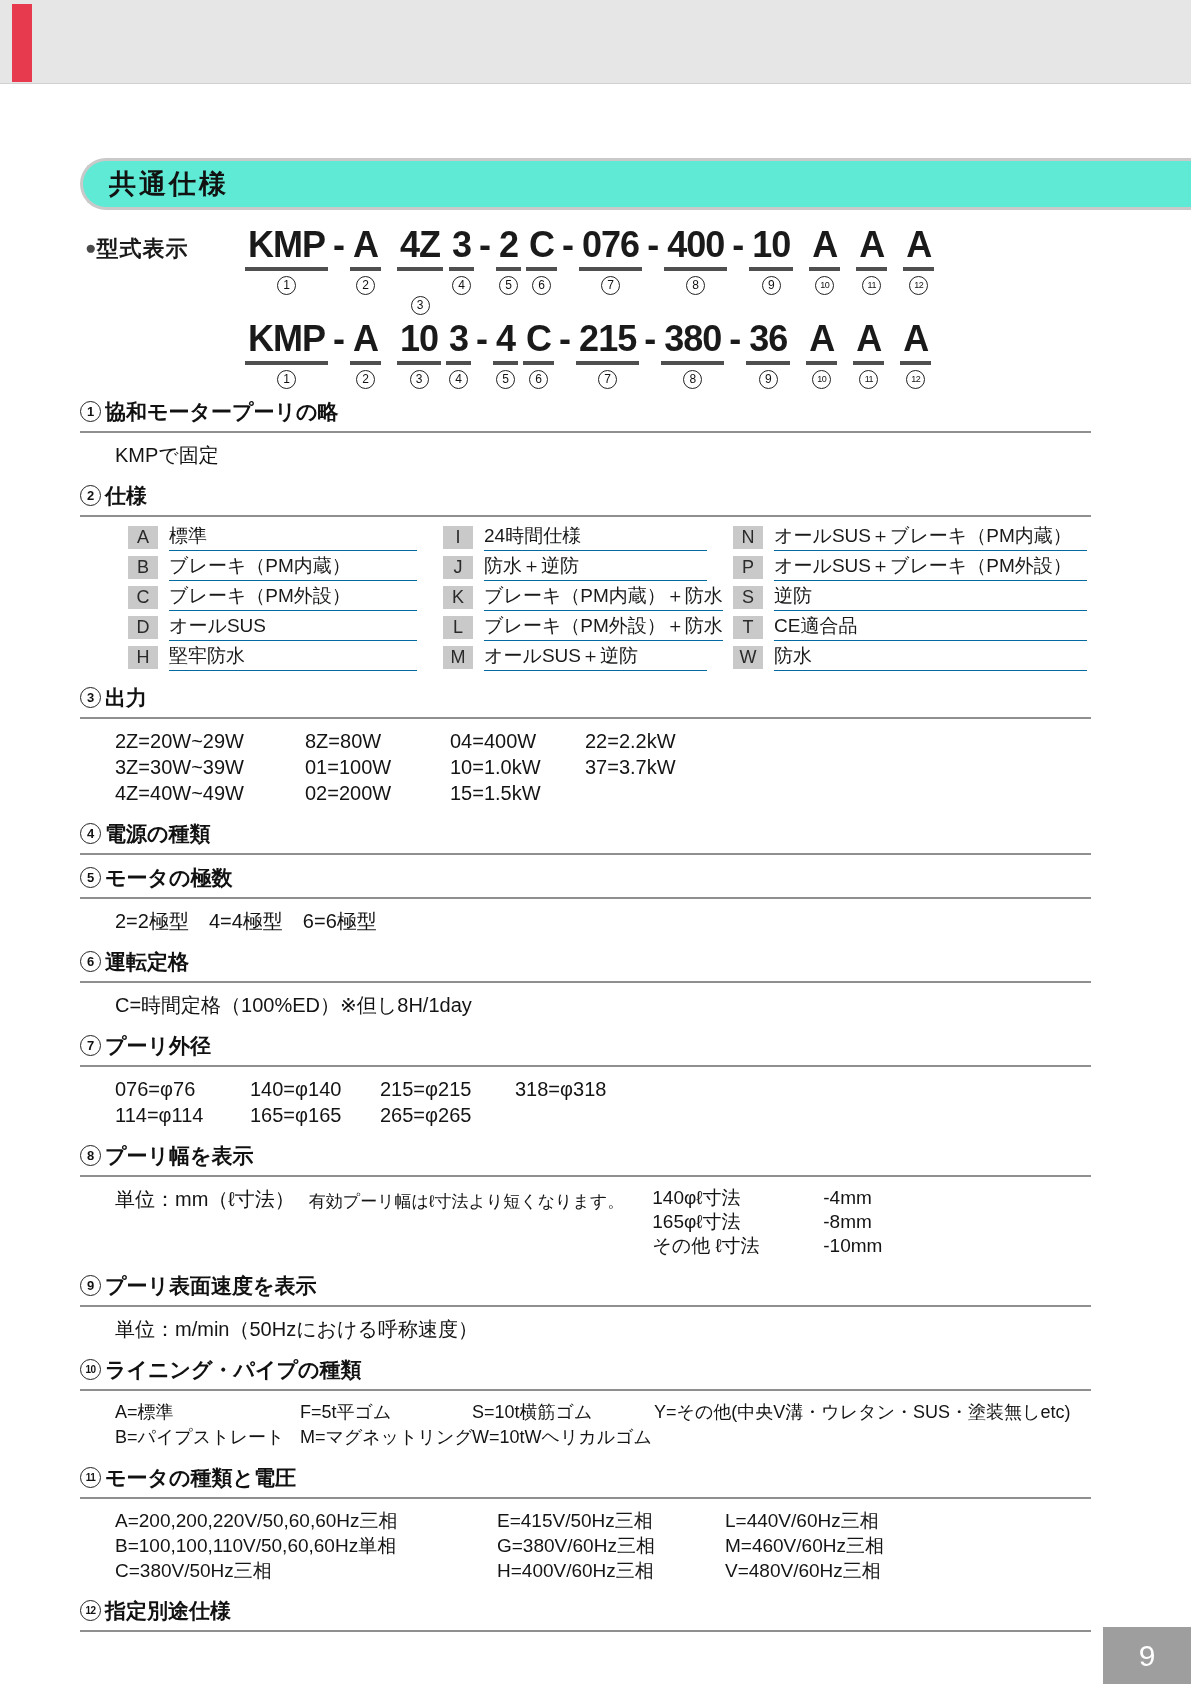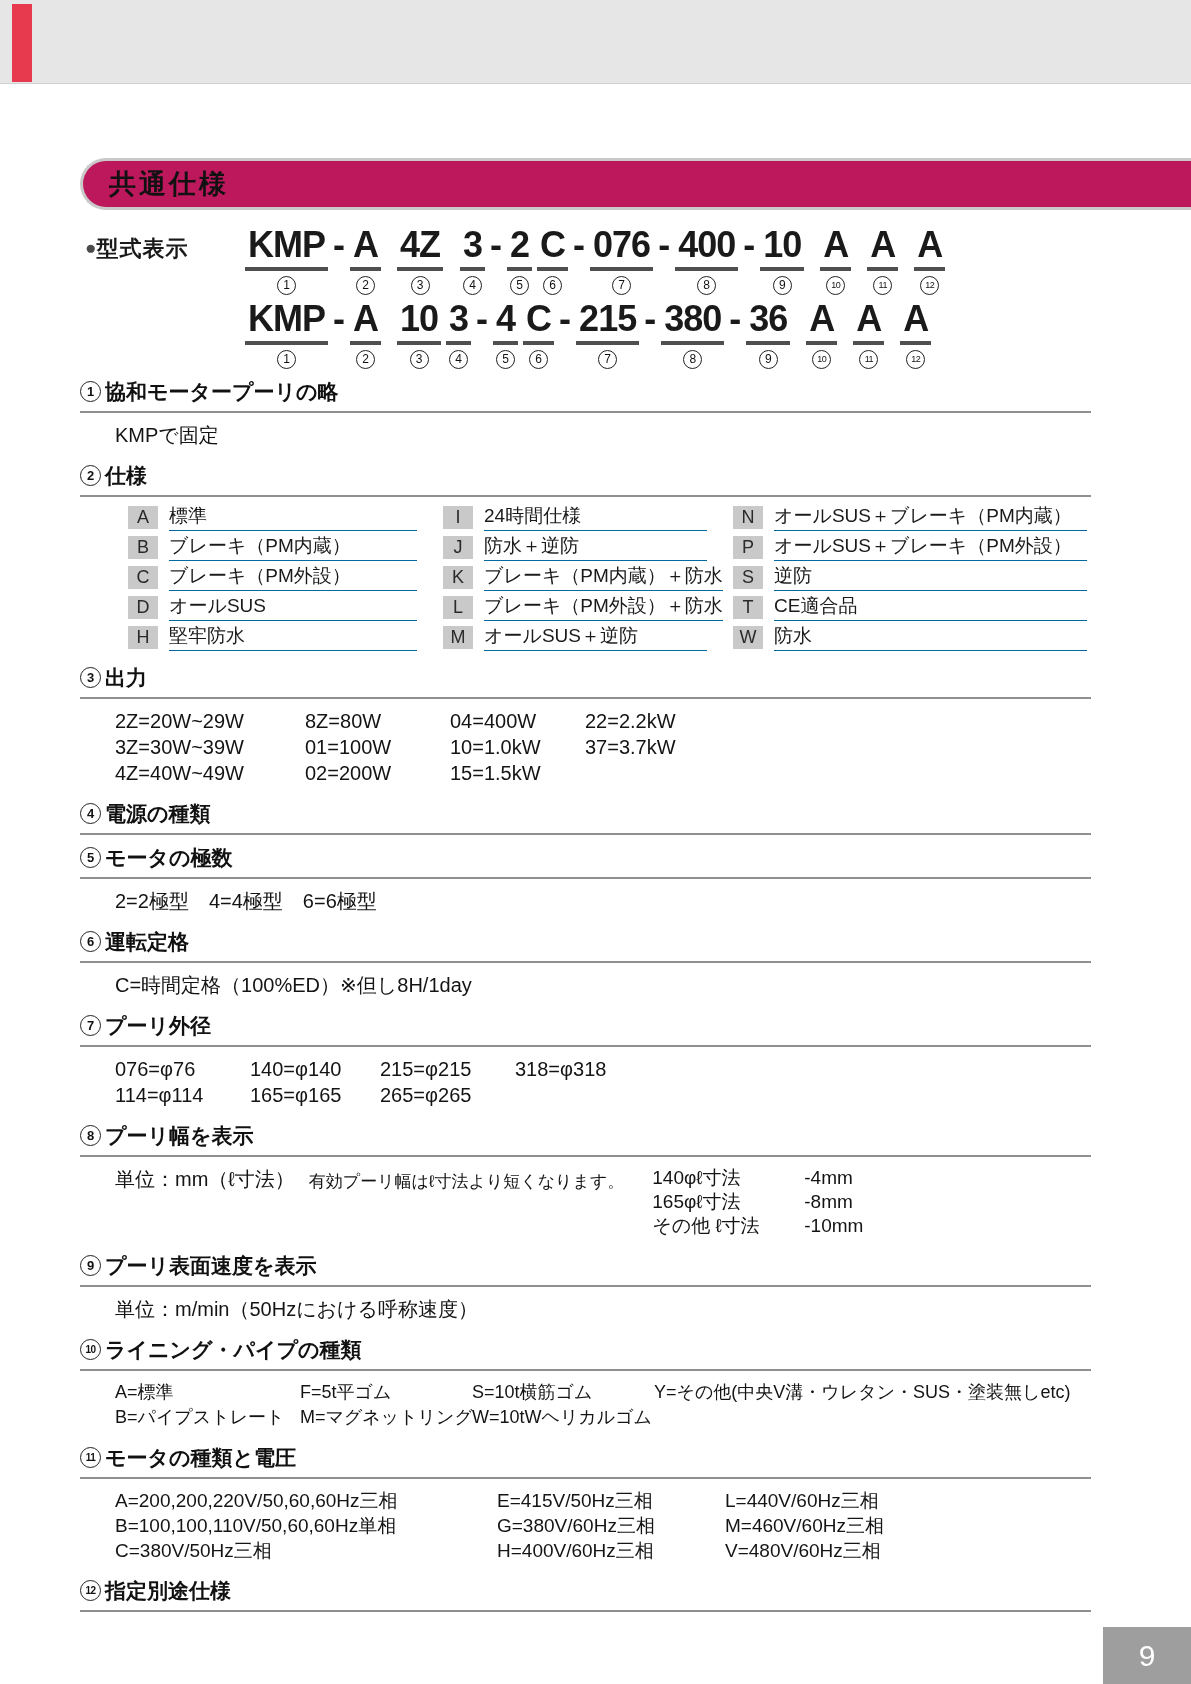--- a/index.html
+++ b/index.html
@@ -7,21 +7,21 @@
   body {
     width:1191px; height:1684px; position:relative; overflow:hidden;
     font-family:"Liberation Sans","DejaVu Sans",sans-serif; color:#1a1a1a;
   }
   .top-band { position:absolute; top:0; left:0; width:1191px; height:84px;
     background:#e6e6e6; border-bottom:1px solid #d0d0d0; }
   .red-tab { position:absolute; top:4px; left:12px; width:20px; height:78px; background:#e83a4e; }
 
   .content { position:absolute; top:84px; left:0; width:1191px; }
 
-  .header-bar { margin:74px 0 0 80px; height:52px; background:#be185d;
+  .header-bar { margin:74px 0 0 80px; height:52px; background:#5eead4;
     border:3px solid #c9c9c9; border-right:none; border-radius:26px 0 0 26px;
     display:flex; align-items:center; padding-left:26px; }
   .header-title { font-size:27px; font-weight:bold; letter-spacing:3px; color:#111; }
 
   .model-block { margin:16px 0 4px 85px; display:flex; }
   .model-label-wrap { width:160px; padding-top:8px; display:flex; align-items:flex-start; }
   .bullet { font-size:19px; color:#4a4a4a; line-height:28px; }
   .model-label { font-size:22px; font-weight:bold; letter-spacing:1px; }
   .models { flex:1; }
   .model-row { display:flex; align-items:flex-start; margin-bottom:5px; }
@@ -58,21 +58,21 @@
   .grid-cell { white-space:nowrap; }
   .s10-body { font-size:18px; line-height:25px; }
   .s11-body { font-size:19px; line-height:25px; }
 
   .s4-big { font-size:24px; }
 
   .s8-body { display:flex; align-items:flex-start; }
   .s8-left { font-size:20px; white-space:nowrap; }
   .s8-note { font-size:17px; margin-left:14px; padding-top:3px; white-space:nowrap; }
   .s8-right { margin-left:28px; }
-  .s8-line { display:flex; font-size:19px; line-height:24px; }
+  .s8-line { display:flex; font-size:19px; line-height:24px;gap:19px; }
   .s8-name { width:152px; white-space:nowrap; }
 
   .page-num { position:absolute; right:0; bottom:0; width:88px; height:57px; background:#9e9e9e;
     color:#fff; font-size:30px; display:flex; align-items:center; justify-content:center; }
 </style>
 </head>
 <body>
 
 <div class="top-band">
   <div class="red-tab"></div>
@@ -92,21 +92,21 @@
     <div class="models">
         <div class="model-row">
           <div class="seg" style="margin-right: 22px;">
             <div class="seg-line"><span class="seg-text">KMP</span><span class="seg-sep">-</span></div>
             <span class="circ-s">1</span>
           </div>
           <div class="seg" style="margin-right: 16px;">
             <div class="seg-line"><span class="seg-text">A</span></div>
             <span class="circ-s">2</span>
           </div>
-          <div class="seg" style="margin-right: 17px;">
+          <div class="seg" style="margin-right: 6px; gap: 20px;">
             <div class="seg-line"><span class="seg-text">4Z</span></div>
             <span class="circ-s">3</span>
           </div>
           <div class="seg" style="margin-right: 22px;">
             <div class="seg-line"><span class="seg-text">3</span><span class="seg-sep">-</span></div>
             <span class="circ-s">4</span>
           </div>
           <div class="seg" style="margin-right: 5px;">
             <div class="seg-line"><span class="seg-text">2</span></div>
             <span class="circ-s">5</span>

